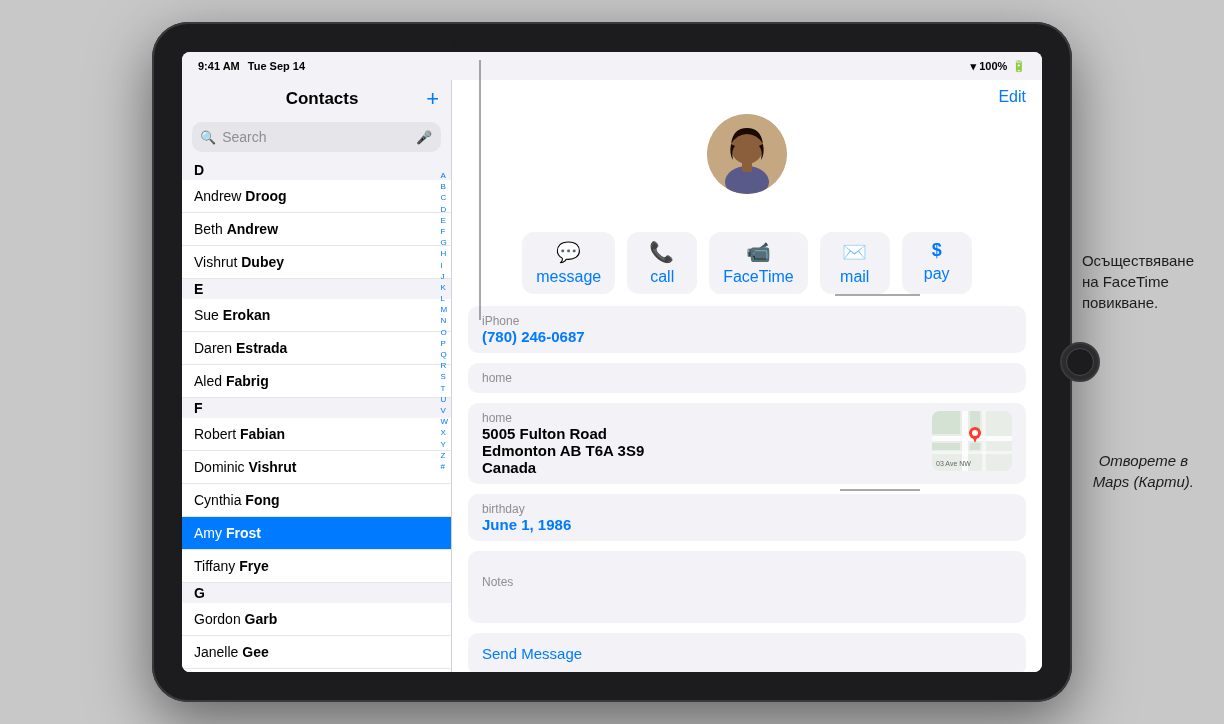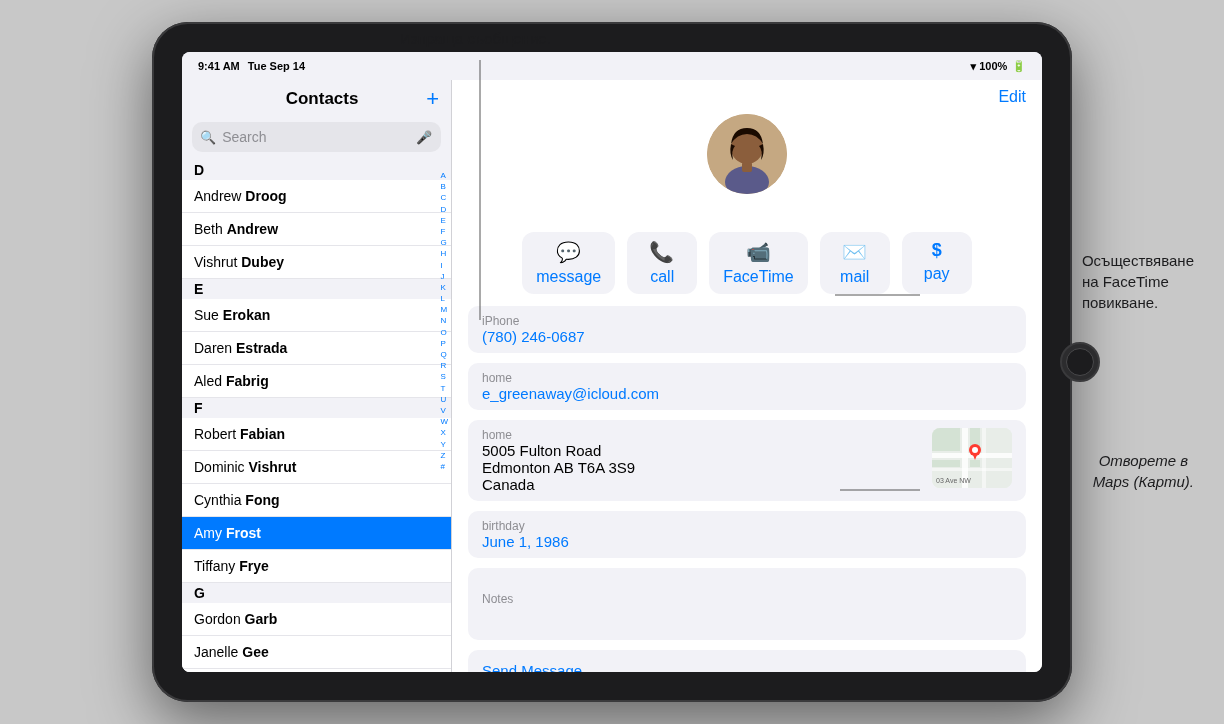--- a/index.html
+++ b/index.html
@@ -246,20 +246,21 @@
       border-bottom: 0.5px solid #d1d1d6;
     }
     .info-row:last-child { border-bottom: none; }
     .info-label {
       font-size: 12px;
       color: #8e8e93;
     }
     .info-value {
       font-size: 15px;
       color: #000;
+      font-weight: bold;
     }
     .info-value.link {
       color: #007aff;
     }
 
     
     .address-row {
       padding: 8px 14px;
       display: flex;
       justify-content: space-between;
@@ -517,21 +518,20 @@
           <div class="info-section">
             <div class="info-row">
               <div class="info-label">iPhone</div>
               <div class="info-value link">(780) 246-0687</div>
             </div>
           </div>
 
           <div class="info-section">
             <div class="info-row">
               <div class="info-label">home</div>
-              <div class="info-value link">e_greenaway@icloud.com</div>
             </div>
           </div>
 
           <div class="info-section">
             <div class="address-row">
               <div class="address-text">
                 <div class="info-label">home</div>
                 <div class="info-value">5005 Fulton Road</div>
                 <div class="info-value">Edmonton AB T6A 3S9</div>
                 <div class="info-value">Canada</div>

